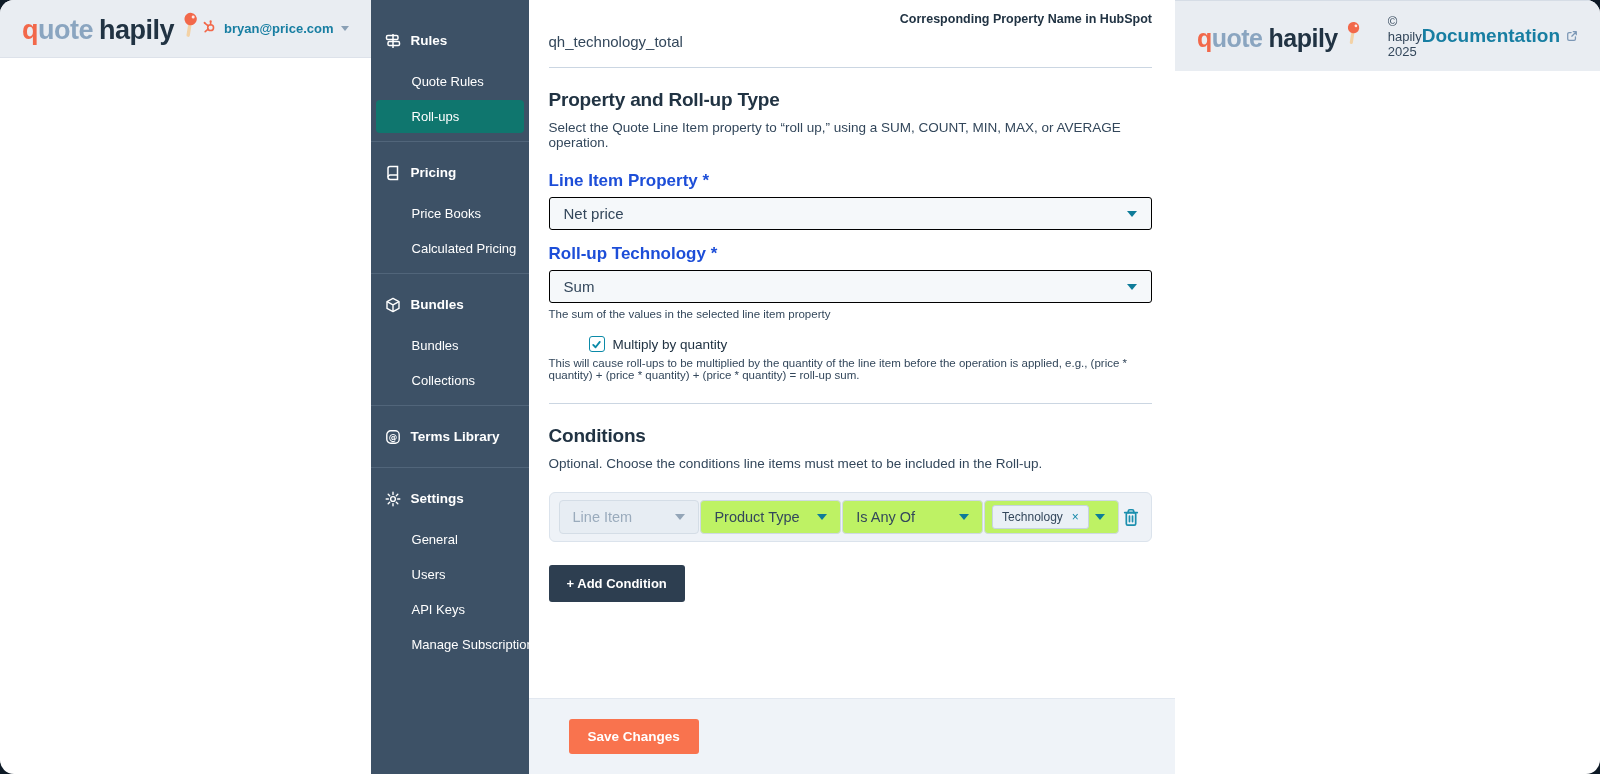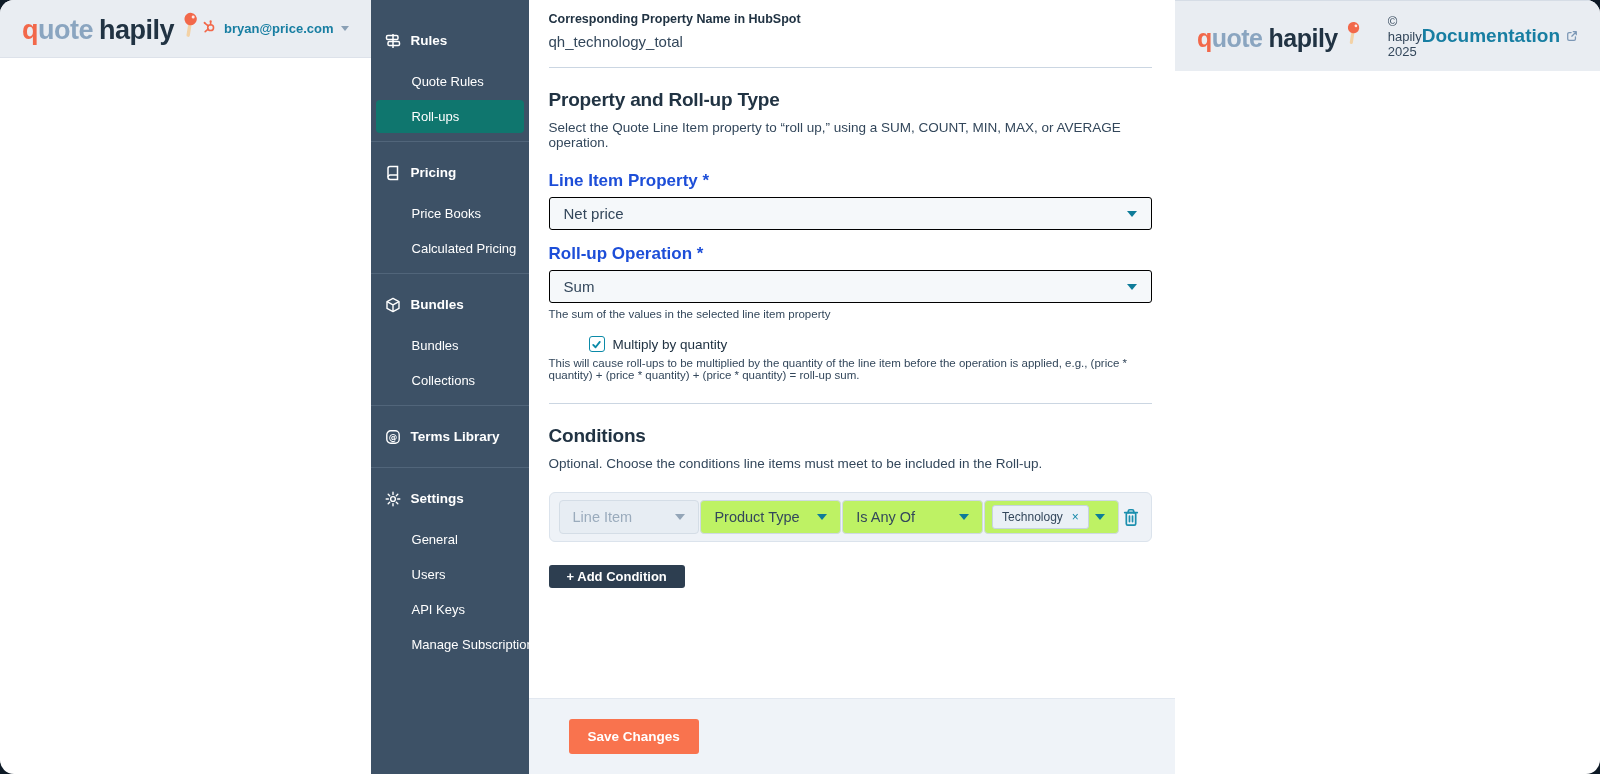--- a/index.html
+++ b/index.html
@@ -33,21 +33,21 @@
   .nav-icon{ width:17px; height:17px; display:inline-flex; align-items:center; justify-content:center; }
   .nav-item{
     font-size:13px; padding:9px 8px 9px 36px; margin:2px 5px; border-radius:4px; cursor:pointer;
     white-space:nowrap; display:flex; align-items:center; gap:5px;
   }
   .nav-item.selected{ background:#0f766e; }
   .nav-divider{ border:none; border-top:1px solid #51657a; margin:8px 0; }
   
   .main{ flex:1 1 auto; background:#ffffff; display:flex; flex-direction:column; min-width:0; }
   .content{ padding:12px 23px 0 20px; }
-  .field-label{ font-size:12.5px; font-weight:700; color:#213343; margin-bottom:7px; }
+  .field-label{ font-size:12.5px; font-weight:700; color:#213343; margin-bottom:7px;text-align:right; }
   .field-value{ font-size:15px; color:#33475b; margin-bottom:17px; }
   .divider{ border:none; border-top:1px solid #cbd6e2; }
   h2.section-title{ font-size:19px; font-weight:700; color:#213343; margin-top:21px; margin-bottom:9px; letter-spacing:-0.2px; }
   .section-subtitle{ font-size:13.5px; color:#33475b; margin-bottom:21px; }
   .form-label{ font-size:17px; font-weight:700; color:#1d4ed8; margin-bottom:6px; }
   .select-box{
     height:33px; background:#f5f8fa; border:1px solid #000000; border-radius:3px;
     display:flex; align-items:center; justify-content:space-between; padding:0 14px;
     font-size:15px; color:#33475b; cursor:pointer;
   }
@@ -73,21 +73,21 @@
   }
   .cond-select.disabled{ background:#e7edf3; border-color:#d4dde6; color:#9aabbc; cursor:default; }
   .tag{
     display:inline-flex; align-items:center; gap:9px; background:#eaf0f6; border:1px solid #c6d3e0;
     border-radius:3px; padding:4px 9px; font-size:12px; color:#33475b;
   }
   .tag .tag-x{ color:#1287a8; font-size:12px; cursor:pointer; line-height:1; }
   .trash-btn{ flex:0 0 auto; background:none; border:none; cursor:pointer; display:flex; padding:2px; }
   .add-btn{
     margin-top:23px; background:#2d3e50; color:#ffffff; border:none; border-radius:3px;
-    font-family:inherit; font-size:13px; font-weight:700; padding:4px 18px; cursor:pointer;
+    font-family:inherit; font-size:13px; font-weight:700; padding:11px 18px; cursor:pointer;
   }
   
   .save-bar{
     margin-top:auto; background:#eff3f8; border-top:1px solid #e2e8f0;
     padding:20px 0 20px 40px;
   }
   .save-btn{
     background:#f9734e; color:#ffffff; border:none; border-radius:3px;
     font-family:inherit; font-size:13.5px; font-weight:700; padding:10px 19px; cursor:pointer;
   }
@@ -222,21 +222,21 @@
 
         <h2 class="section-title">Property and Roll-up Type</h2>
         <div class="section-subtitle">Select the Quote Line Item property to “roll up,” using a SUM, COUNT, MIN, MAX, or AVERAGE operation.</div>
 
         <div class="form-label">Line Item Property *</div>
         <div class="select-box">
           <span>Net price</span>
           <span class="caret"></span>
         </div>
 
-        <div class="form-label mt14">Roll-up Operation *</div>
+        <div class="form-label mt14">Roll-up Technology *</div>
         <div class="select-box">
           <span>Sum</span>
           <span class="caret"></span>
         </div>
         <div class="help-small">The sum of the values in the selected line item property</div>
 
         <div class="checkbox-row">
           <span class="checkbox">
             <svg width="11" height="11" viewBox="0 0 12 12">
                 <path d="M2.4 6.4 5 9l4.6-5.8" stroke="#0b8aa8" stroke-width="2" fill="none" stroke-linecap="round" stroke-linejoin="round"></path>

